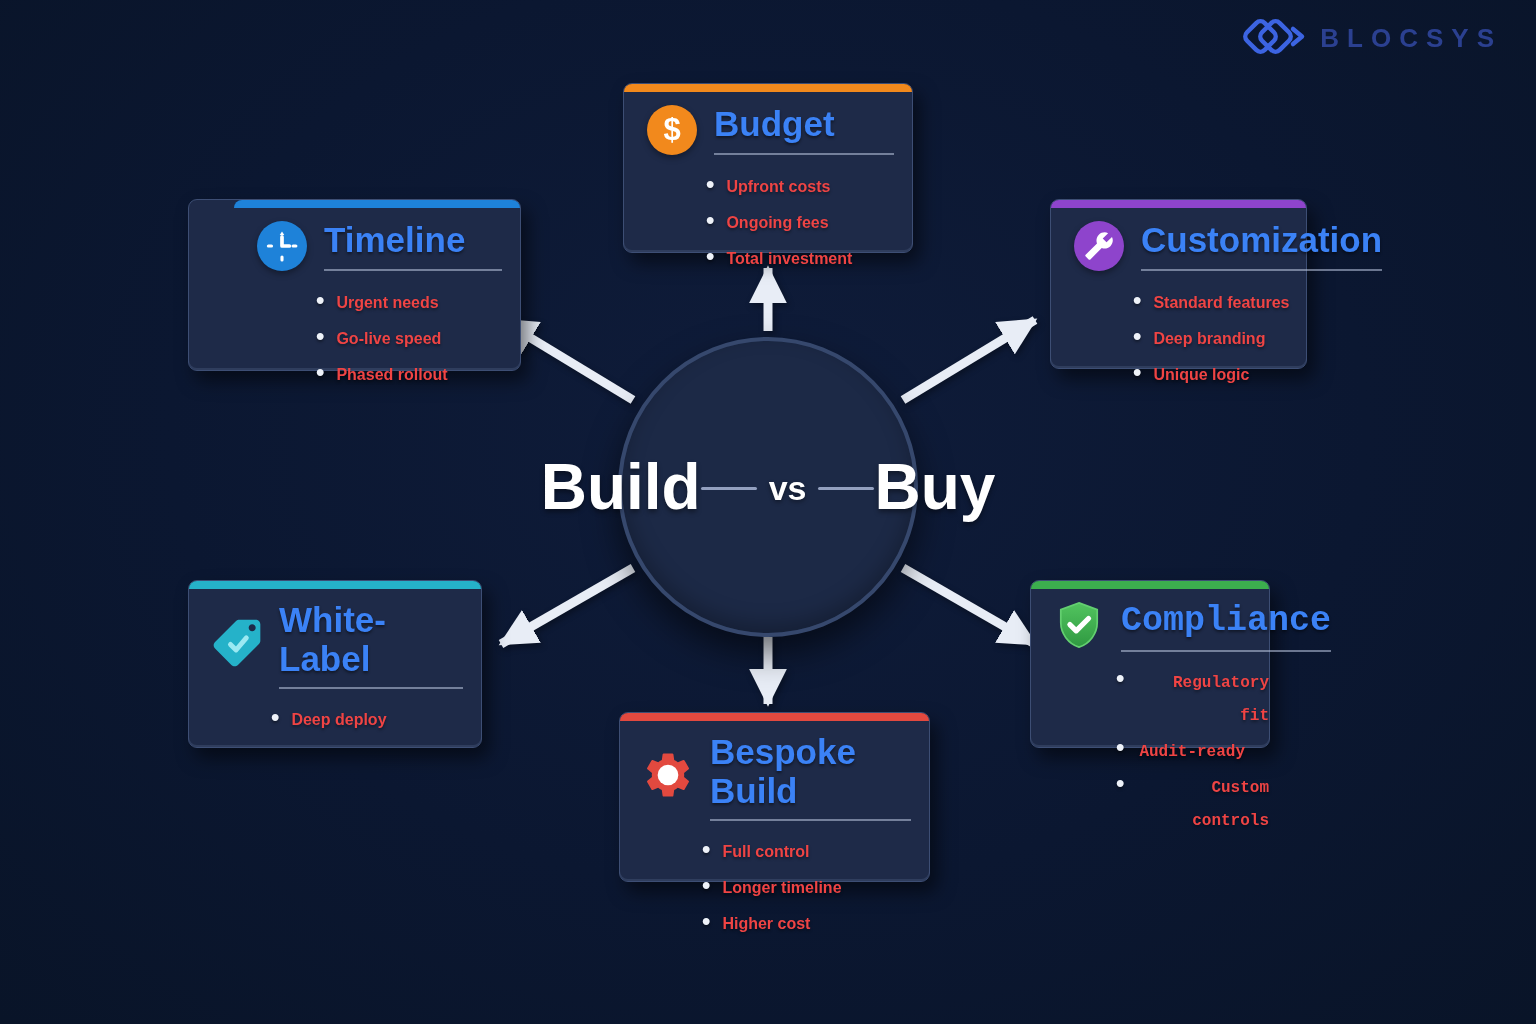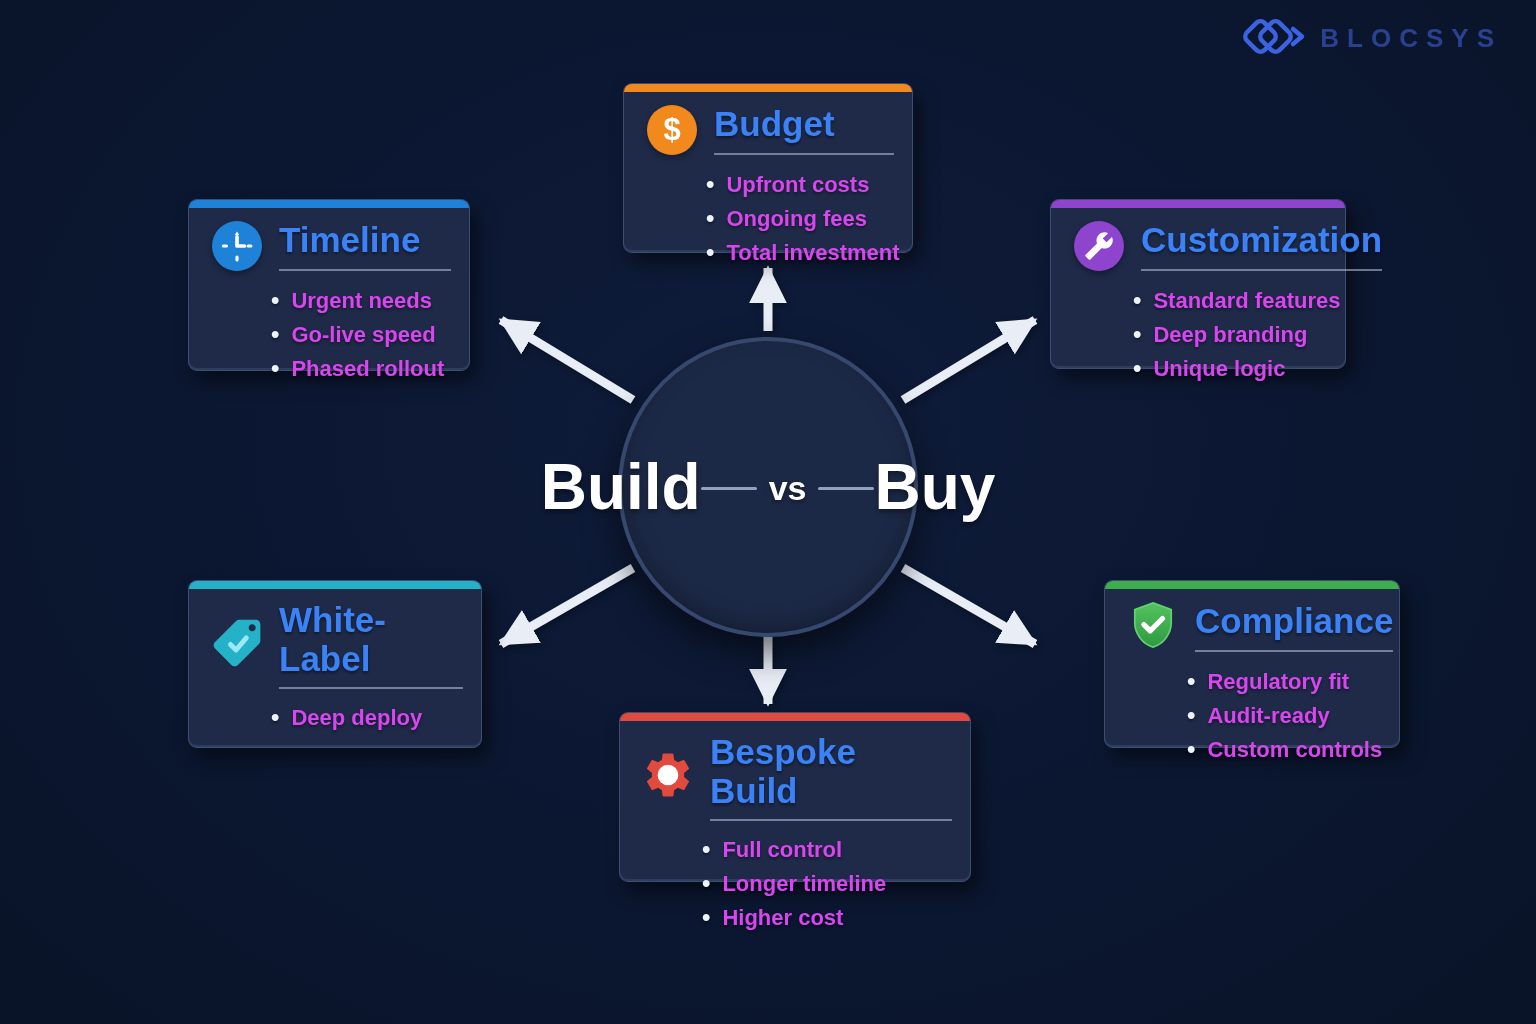--- a/index.html
+++ b/index.html
@@ -60,31 +60,31 @@
   .icon-wrap { flex-shrink:0; width:52px; height:52px; display:flex; align-items:center; justify-content:center; }
   .icon-circle { width:50px; height:50px; border-radius:50%; background:var(--accent);
     display:flex; align-items:center; justify-content:center;
     box-shadow:0 3px 6px rgba(0,0,0,.35); }
   .dollar-glyph { color:#fff; font-size:31px; font-weight:700; line-height:1; padding-bottom:2px; }
   .title-block { flex:1; border-bottom:2px solid rgba(188,199,224,.55); padding:0 0 9px 0; }
   .card-title { color:#3b82f6; font-size:35px; font-weight:700; line-height:1.1;
     text-shadow:0 2px 3px rgba(0,0,0,.45); }
   .card ul { list-style:none; margin:11px 0 0 82px; padding:0; }
   .card li { display:flex; align-items:baseline; gap:12px;
-    color:#d946ef; font-size:22px; font-weight:700; line-height:33px;
+    color:#ef4444; font-size:16px; font-weight:700; line-height:33px;
     text-shadow:0 2px 3px rgba(0,0,0,.4);text-align:right; }
   .card li::before { content:"\2022"; font-size:24px; color:#eef2f9; }
 
   
-  .card[data-name="card-timeline"]      { left:188px;  top:199px; width:282px; height:172px; }
+  .card[data-name="card-timeline"]      { left:188px;  top:199px; width:333px; height:172px;padding-left:45px; }
   .card[data-name="card-budget"]        { left:623px;  top:83px;  width:290px; height:170px; }
-  .card[data-name="card-customization"] { left:1050px; top:199px; width:296px; height:170px; }
+  .card[data-name="card-customization"] { left:1050px; top:199px; width:257px; height:170px; }
   .card[data-name="card-white-label"]   { left:188px;  top:580px; width:294px; height:168px; }
-  .card[data-name="card-compliance"]    { left:1104px; top:580px; width:296px; height:168px; }
-  .card[data-name="card-bespoke-build"] { left:619px;  top:712px; width:352px; height:170px; }
+  .card[data-name="card-compliance"]    { left:1030px; top:580px; width:240px; height:168px;font-family:Liberation Mono, monospace; }
+  .card[data-name="card-bespoke-build"] { left:619px;  top:712px; width:311px; height:170px; }
 </style>
 </head>
 <body>
 
 <div class="stage" data-name="infographic-background">
 
   <div class="logo" data-name="blocsys-logo">
     <span data-name="blocsys-diamonds-icon">
       <svg width="72" height="52" viewBox="0 0 72 52">
         <g fill="none" stroke="#3c64e2" stroke-width="4.5" stroke-linejoin="round">

